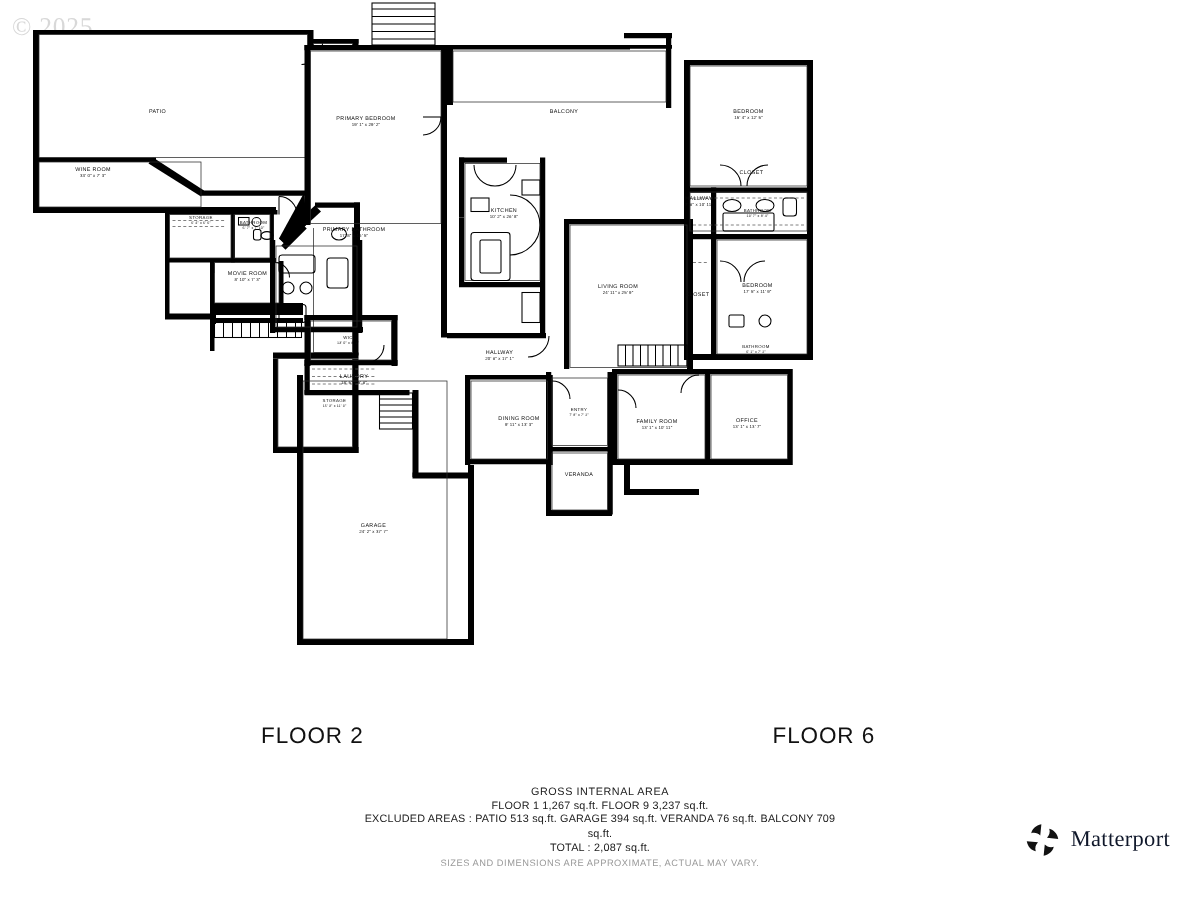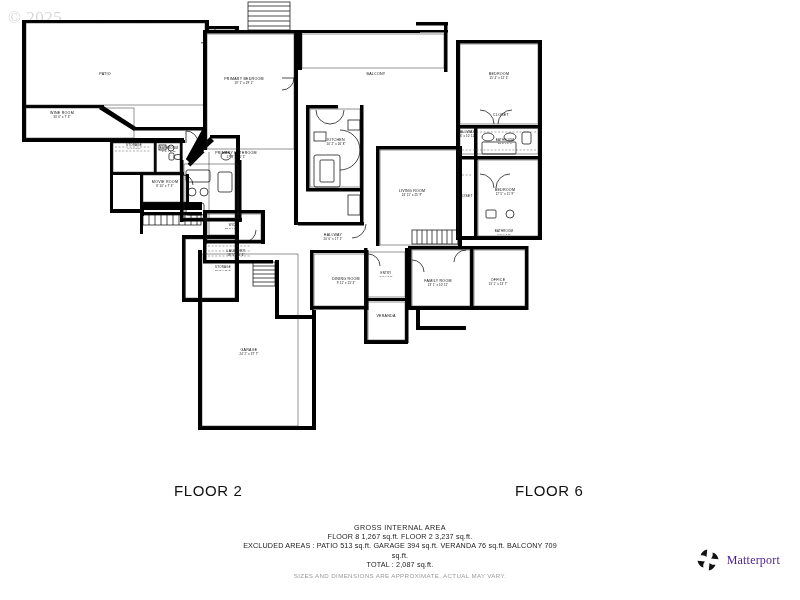--- a/index.html
+++ b/index.html
@@ -65,22 +65,22 @@
   .brand {
     position: absolute;
     right: 12px;
     top: 548px;
     display: flex;
     align-items: center;
     gap: 7px;
   }
   .brand-name {
     font-family: "Liberation Serif", serif;
-    font-size: 12px;
-    color: #4c1d95;
+    font-size: 15px;
+    color: #0f172a;
     letter-spacing: 0.2px;
   }
   svg { display: block; }
   .wall { fill: #000; }
   .room-fill { fill: #ffffff; }
   .thin { stroke: #000; stroke-width: 0.7; fill: none; }
   .thinner { stroke: #2b2b2b; stroke-width: 0.5; fill: none; }
   .dash { stroke: #555; stroke-width: 0.5; fill: none; stroke-dasharray: 2 1.6; }
   .lbl-name {
     font-family: "Liberation Sans", sans-serif;
@@ -508,21 +508,21 @@
           <text class="lbl-dim sm" x="684" y="275.4">6' 1" x 7' 2"</text>
         </g>
       </g>
   </svg>
 
   <div class="floor-title" id="floor1-title">FLOOR 2</div>
   <div class="floor-title" id="floor2-title">FLOOR 6</div>
 
   <div class="footer">
     <span class="ln head">GROSS INTERNAL AREA</span>
-    <span class="ln">FLOOR 8 1,267 sq.ft.    FLOOR 2 3,237 sq.ft.</span>
+    <span class="ln">FLOOR 1 1,267 sq.ft.    FLOOR 9 3,237 sq.ft.</span>
     <span class="ln">EXCLUDED AREAS :   PATIO 513 sq.ft.    GARAGE 394 sq.ft.    VERANDA 76 sq.ft.    BALCONY 709</span>
     <span class="ln">sq.ft.</span>
     <span class="ln">TOTAL :   2,087 sq.ft.</span>
     <span class="ln disclaimer">SIZES AND DIMENSIONS ARE APPROXIMATE, ACTUAL MAY VARY.</span>
   </div>
 
   <div class="brand">
     <svg width="24" height="24" viewBox="0 0 32 32">
       <path d="M15 2 C10 3 7 6 6 10 C9 9 12 10 14 12 Z" fill="#121212"></path>
       <path d="M30 15 C29 10 26 7 22 6 C23 9 22 12 20 14 Z" fill="#121212"></path>

